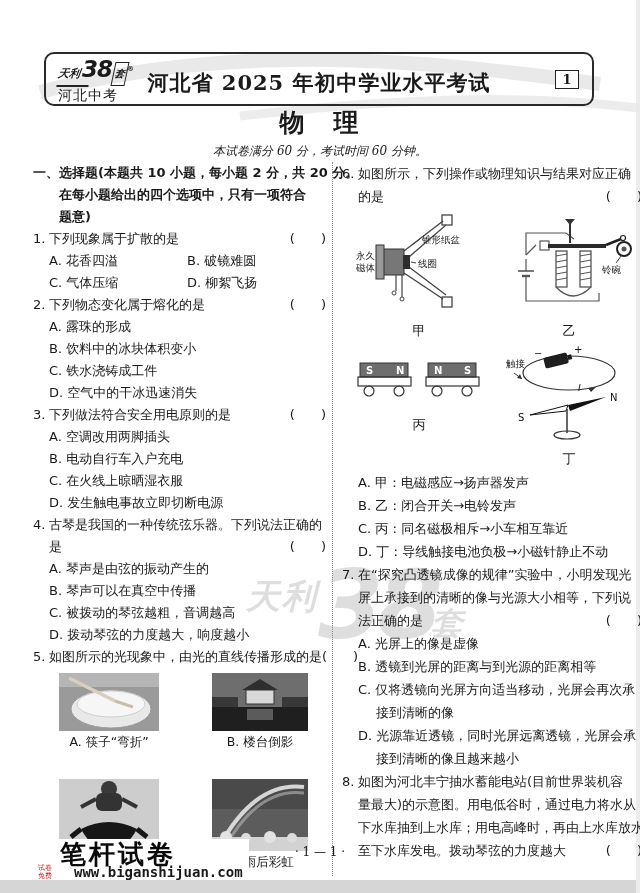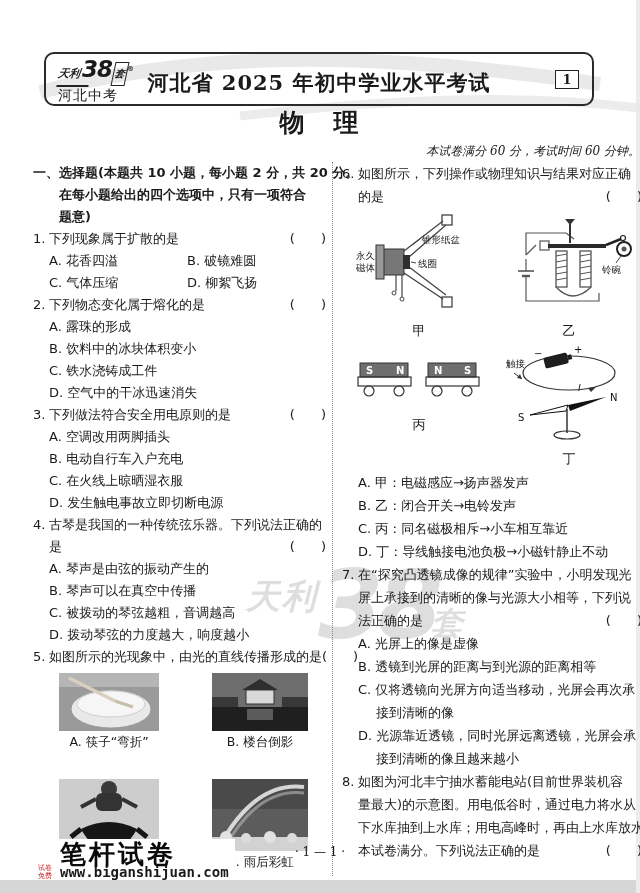--- a/index.html
+++ b/index.html
@@ -24,21 +24,21 @@
   .logo-sub { font-size:14px; letter-spacing:1px; line-height:16px; }
   .header-title { position:absolute; left:0; right:0; top:15px; text-align:center;
                   font-family:"DejaVu Serif", serif; font-weight:bold; font-size:21px;
                   letter-spacing:1px; }
   .page-badge { position:absolute; right:13px; top:16px; min-width:24px; height:19px;
                 border:1.5px solid #222; text-align:center; line-height:17px; font-size:13px;
                 font-weight:bold; font-family:"DejaVu Serif", serif; background:#fff; }
 
   .subject { position:absolute; top:106px; left:0; right:0; text-align:center; font-size:25px;
              font-weight:bold; font-family:Liberation Sans, sans-serif; letter-spacing:2px; z-index:2; }
-  .note { position:absolute; top:143px; left:0; right:0; text-align:right; font-size:12px;
+  .note { position:absolute; top:143px; left:0; right:0; text-align:center; font-size:12px;
           font-style:italic; font-family:"DejaVu Serif", serif; z-index:2; }
 
   
   .watermark { position:absolute; left:246px; top:566px; z-index:1; color:#d7d7d7;
                font-style:italic; font-weight:bold; opacity:.8; white-space:nowrap; }
   .wm-left { font-size:34px; position:relative; top:-30px; letter-spacing:2px; }
   .wm-num  { font-size:94px; line-height:80px; letter-spacing:-6px; }
   .wm-right{ font-size:32px; position:relative; top:-4px; left:-6px; }
 
   
@@ -73,21 +73,21 @@
   .svg-label { font-size:9.5px; fill:#222; font-family:"DejaVu Sans", sans-serif; }
   .svg-mag { font-size:10px; font-weight:bold; fill:#fff; font-family:"DejaVu Sans", sans-serif; }
   .svg-pole { font-size:10px; fill:#111; font-family:"DejaVu Sans", sans-serif; }
 
   
   .footer-page { position:absolute; left:0; right:0; top:845px; text-align:center;
                  font-size:12px; font-family:"DejaVu Serif", serif; z-index:2; }
   .brand { position:absolute; left:36px; top:839px; z-index:4; background:#fff; padding:2px 6px 0 2px; }
   .brand-name { font-size:26px; font-weight:bold; letter-spacing:3px; line-height:27px;
                 padding-left:22px; color:#0a0a0a; }
-  .brand-row { display:flex; align-items:flex-end; gap:6px; margin-top:-4px; }
+  .brand-row { display:flex; align-items:flex-end; gap:20px; margin-top:-4px; }
   .brand-tag { color:#c22; font-size:7px; line-height:8px; width:16px; word-break:break-all; }
   .brand-url { font-size:14px; font-weight:bold; font-family:"DejaVu Sans Mono", monospace;
                line-height:16px; }
 </style>
 </head>
 <body>
 
 <div class="page">
   <div class="edge-bottom"></div>
   <div class="edge-right"></div>
@@ -383,21 +383,21 @@
           <span class="q-no">8.</span>
           <span class="stem-text">如图为河北丰宁抽水蓄能电站(目前世界装机容</span>
         </div>
         <div class="q-line cont">
           <span class="stem-text">量最大)的示意图。用电低谷时，通过电力将水从</span>
         </div>
         <div class="q-line cont">
           <span class="stem-text">下水库抽到上水库；用电高峰时，再由上水库放水</span>
         </div>
         <div class="q-line cont">
-          <span class="stem-text">本试卷满分。下列说法正确的是</span>
+          <span class="stem-text">至下水库发电。拨动琴弦的力度越大</span>
           <span class="bracket">(　　)</span>
         </div>
       </div>
     </div>
   </div>
 
   <div class="footer-page">· 1 — 1 ·</div>
   <div class="brand">
     <div class="brand-name">笔杆试卷</div>
     <div class="brand-row">

